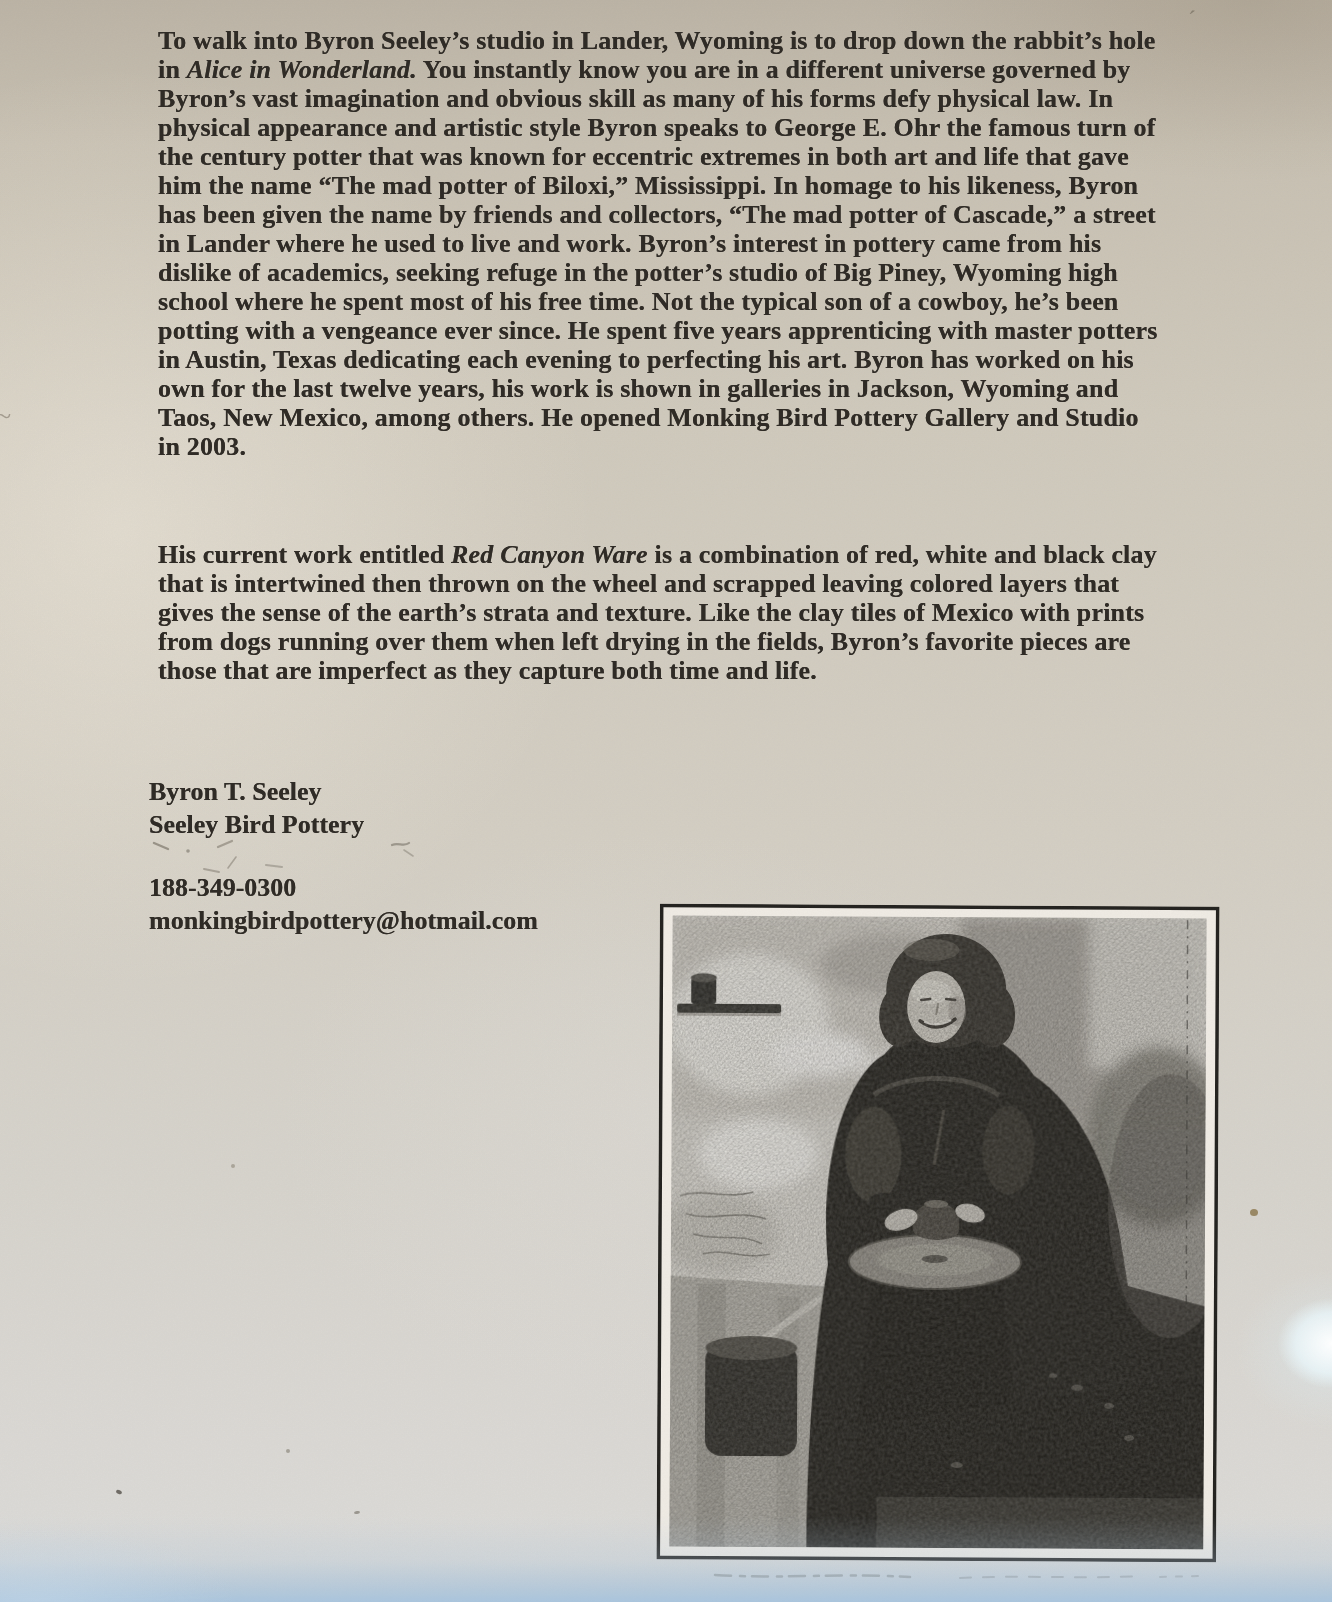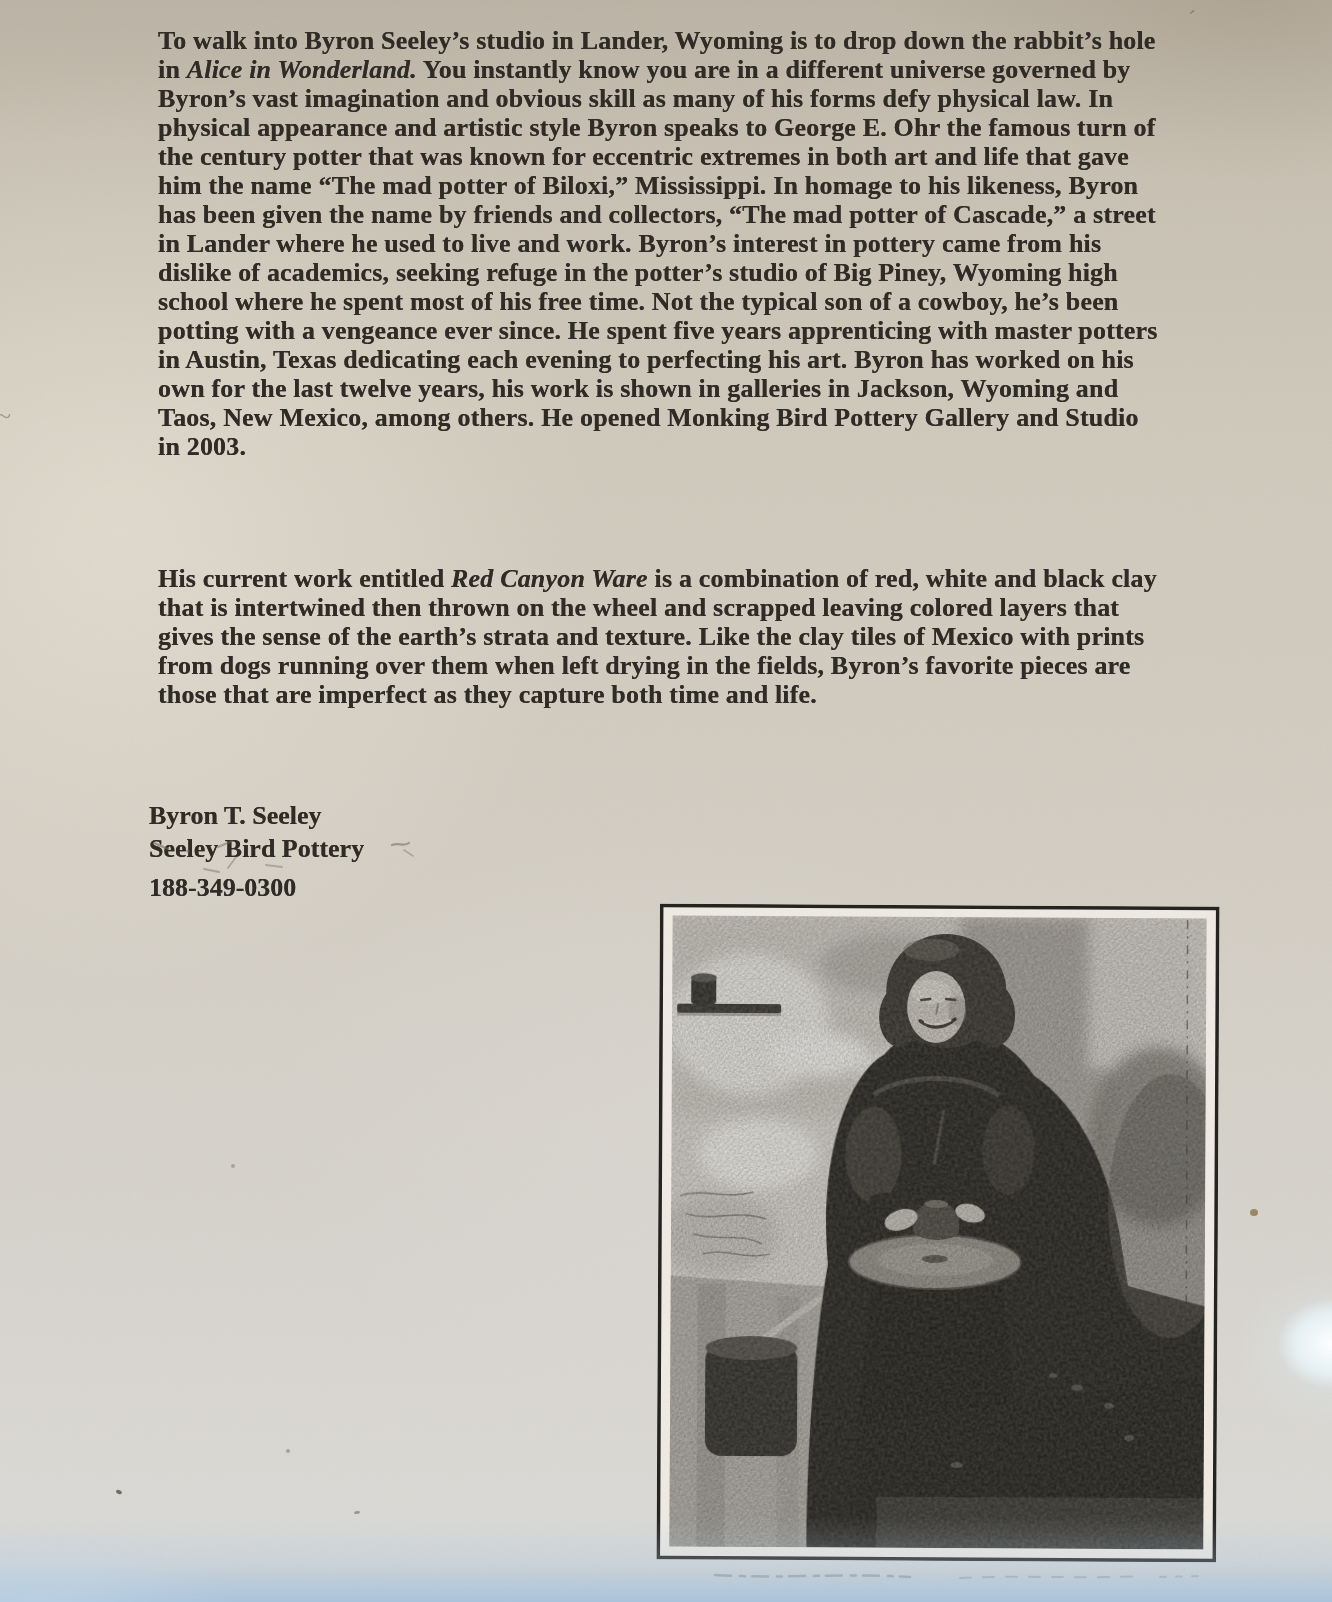--- a/index.html
+++ b/index.html
@@ -12,22 +12,22 @@
       radial-gradient(560px 420px at 50% 70%, rgba(224,222,218,0.35), rgba(224,222,218,0) 70%),
       linear-gradient(180deg,#bcb4a6 0%,#c8c1b3 9%,#d0cabd 26%,#d4cfc4 52%,#d7d4cd 74%,#dbd9d5 90%,#dcdcda 100%);
   }
   .textblock{
     position:absolute; left:158px; width:1004px;
     font-size:26px; line-height:29px; letter-spacing:0.18px;
     text-shadow:0 0 0.6px rgba(46,42,37,0.8);
   }
   .textblock p{margin:0;}
   #para1{top:26px;}
-  #para2{top:564px;}
-  .sigblock{position:absolute; left:149px; top:775px; font-size:26px; line-height:33px; text-shadow:0 0 0.6px rgba(46,42,37,0.8);margin-top:24px;}
+  #para2{top:540px;}
+  .sigblock{position:absolute; left:149px; top:775px; font-size:26px; line-height:33px; text-shadow:0 0 0.6px rgba(46,42,37,0.8);}
   .addrblock{position:absolute; left:149px; top:871px; font-size:26px; line-height:33px; text-shadow:0 0 0.6px rgba(46,42,37,0.8);}
   .photo-wrap{position:absolute; left:658px; top:905px; width:560px; height:656px; transform:rotate(0.3deg);}
   .underphoto{position:absolute; left:660px; top:1568px;}
   .sig-smudge{position:absolute; left:146px; top:833px;}
   .tilde-mark{position:absolute; left:-4px; top:400px; font-size:28px; color:rgba(118,110,96,0.55); font-weight:normal;}
   .tick-mark{position:absolute; left:1188px; top:6px; font-size:24px; color:rgba(100,93,80,0.55); font-weight:normal;}
   .speck{position:absolute; border-radius:50%;}
   .speck-a{left:1250px; top:1209px; width:8px; height:7px; background:#8f7b52; opacity:.85;}
   .speck-b{left:116px; top:1490px; width:6px; height:4px; background:#55504a; opacity:.8; transform:rotate(25deg);}
   .speck-c{left:354px; top:1511px; width:6px; height:3px; background:#6f6a60; opacity:.6; transform:rotate(-10deg);}
@@ -79,20 +79,21 @@
       <path d="M 90 24 L 82 35" stroke-width="1.6" opacity="0.45"></path>
       <path d="M 58 36 L 73 39" stroke-width="2" opacity="0.45"></path>
       <path d="M 120 32 L 136 34" stroke-width="2" opacity="0.4"></path>
       <path d="M 246 12 C 252 9 258 14 263 10" stroke-width="2.2" opacity="0.55"></path>
       <path d="M 258 17 L 267 23" stroke-width="1.6" opacity="0.4"></path>
     </g>
   </svg>
 
   <div class="addrblock">
     <div>188-349-0300</div>
+    <div>monkingbirdpottery@hotmail.com</div>
   </div>
 
   <div class="photo-wrap">
     <svg role="img" width="560" height="656" viewBox="0 0 560 656" aria-label="Photocopied black-and-white photograph of a smiling curly-haired potter seated at a pottery wheel throwing a pot, with a shelf and cup on the wall behind him">
       <defs>
         <clipPath id="pc">
             <rect x="13" y="12" width="534" height="631"></rect>
           </clipPath>
         <filter id="pblur" x="-20%" y="-20%" width="140%" height="140%">
             <feGaussianBlur stdDeviation="7"></feGaussianBlur>

